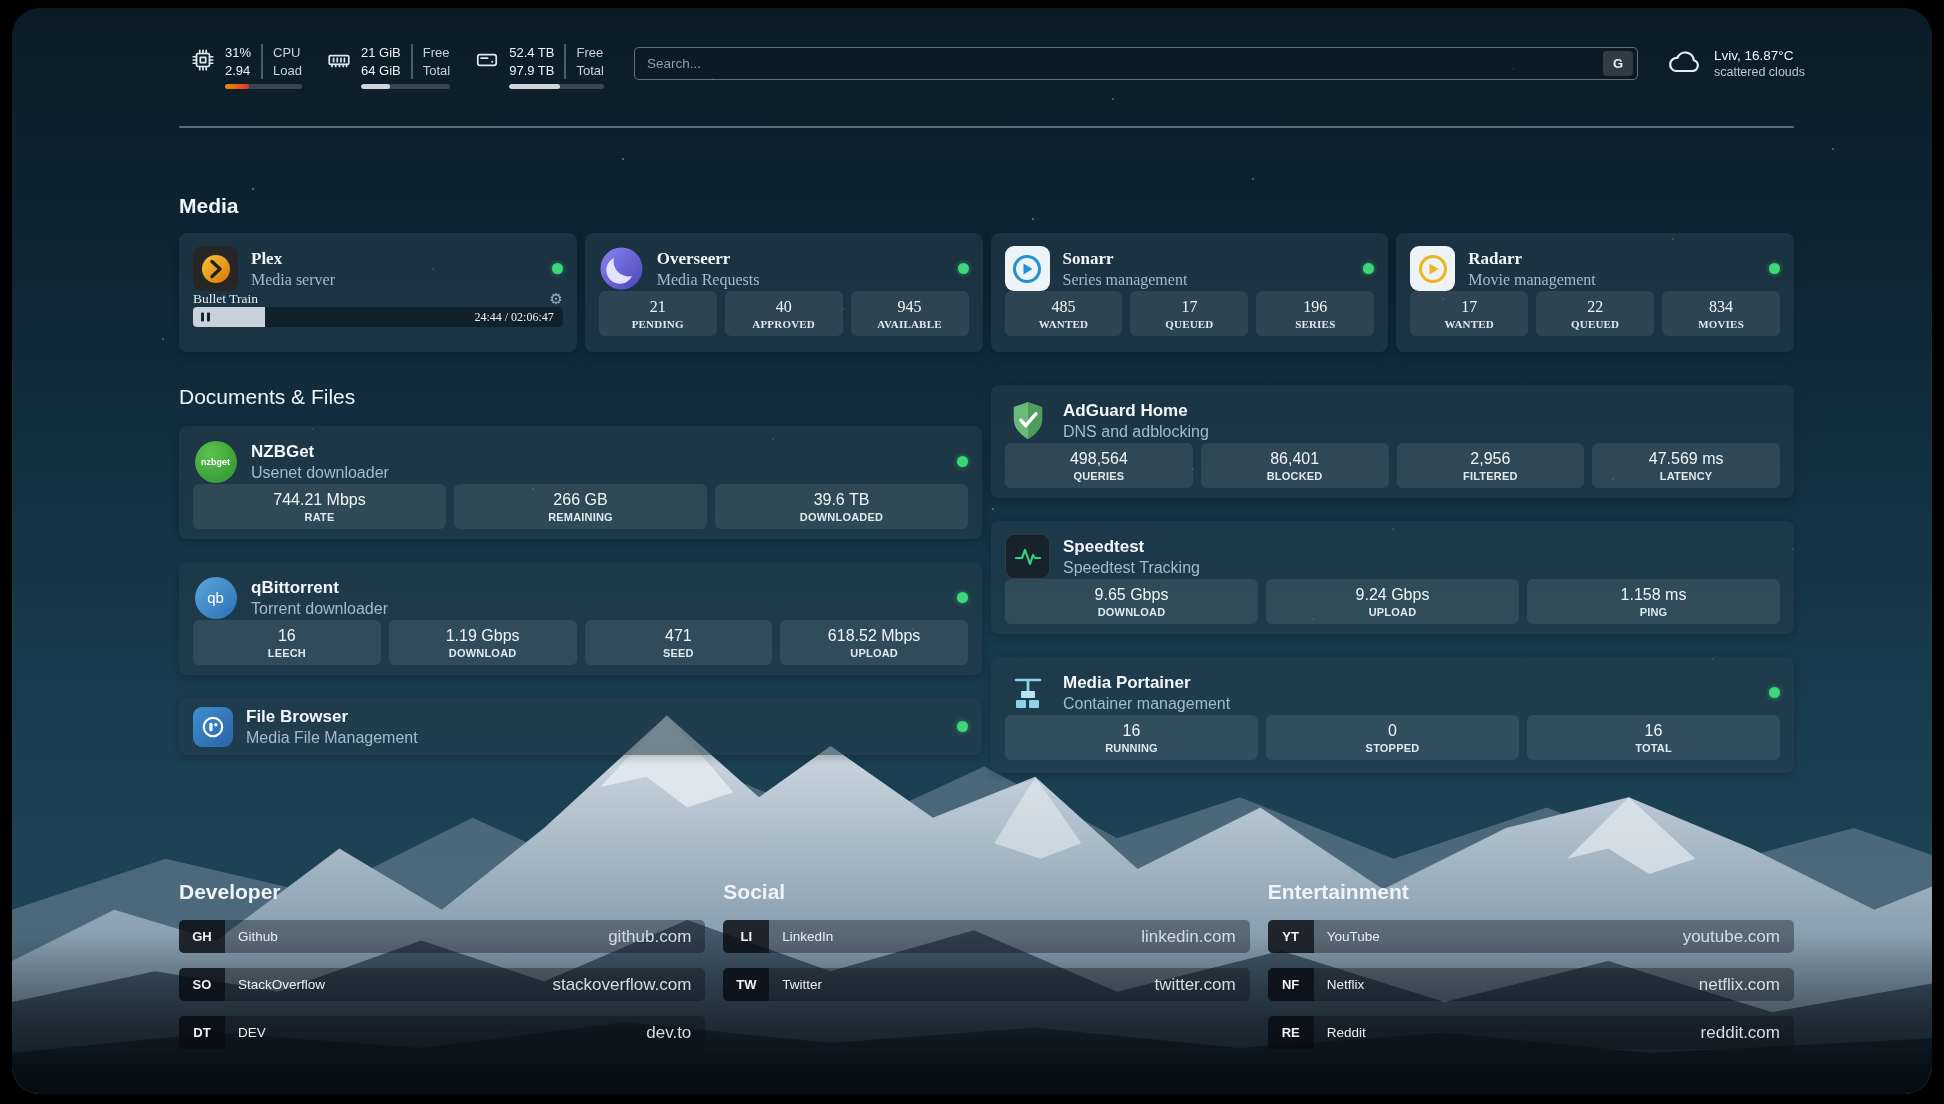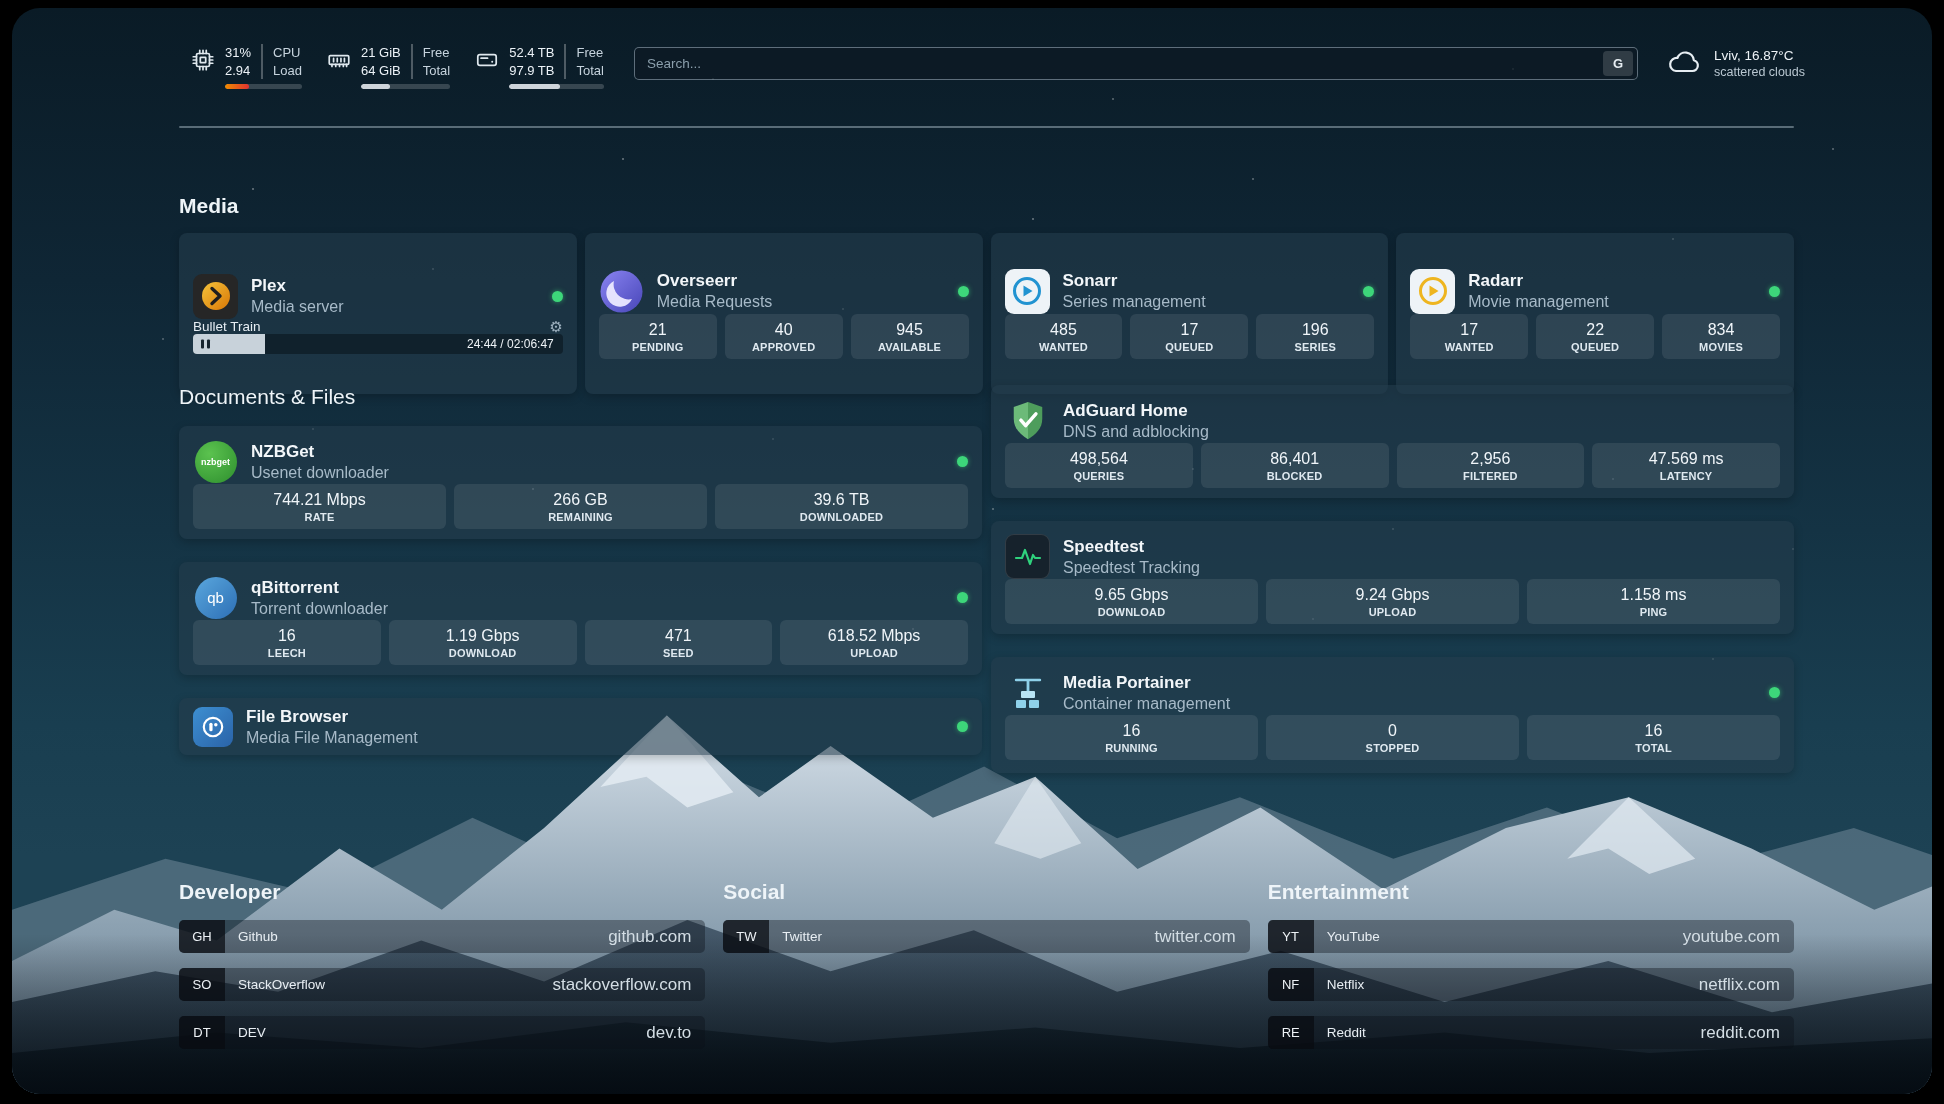--- a/index.html
+++ b/index.html
@@ -49,21 +49,21 @@
   .weather-cond { font-size:12.5px; color:#b9c7d1; margin-top:2px; }
 
   .divider { position:absolute; left:167px; top:118px; width:1615px; height:2px; background:rgba(205,222,232,.4); border-radius:2px; }
 
   
   .sec-title { font-size:21px; font-weight:600; color:#eef4f8; }
   .media-section { position:absolute; left:167px; top:186px; width:1615px; }
   .media-row { display:flex; gap:8px; margin-top:15px; }
 
   .card { background:rgba(36,60,75,.58); border-radius:8px; box-shadow:0 3px 10px rgba(0,0,0,.22); }
-  .media-card { flex:1; height:161px; padding:13px 14px; display:flex; flex-direction:column; justify-content:center; cursor:pointer; }
+  .media-card { flex:1; height:119px; padding:13px 14px; display:flex; flex-direction:column; justify-content:flex-start; cursor:pointer;font-family:Liberation Serif, serif; }
 
   .card-head { display:flex; align-items:center; gap:13px; }
   .app-icon { width:45px; height:45px; border-radius:9px; display:flex; align-items:center; justify-content:center; flex:none; overflow:hidden; }
   .app-name { font-size:17px; font-weight:600; color:#f2f6f9; }
   .app-desc { font-size:16px; color:#a7bac8; margin-top:2px; }
   .status-dot { width:11px; height:11px; border-radius:50%; background:#3dd67a; margin-left:auto; flex:none; box-shadow:0 0 5px rgba(61,214,122,.6); }
 
   .stats { display:flex; gap:8px; }
   .stat { flex:1; background:rgba(255,255,255,.085); border-radius:6px; text-align:center; padding:7px 4px 6px; }
   .stat-value { font-size:16px; color:#f0f5f9; }
@@ -83,21 +83,21 @@
   .col-title { font-size:21px; font-weight:400; margin-bottom:17px; color:#eef4f8; }
   .wide-card { height:113px; padding:13px 14px; display:flex; flex-direction:column; justify-content:space-between; margin-bottom:23px; cursor:pointer; }
   .fb-card { height:57px; padding:0 14px; display:flex; align-items:center; margin-bottom:0; cursor:pointer; }
   .fb-card .card-head { flex:1; }
   .pt-card { height:116px; }
 
   
   .bookmarks { position:absolute; left:167px; top:872px; width:1615px; display:grid; grid-template-columns:1fr 1fr 1fr; column-gap:18px; }
   .bm-title { font-size:21px; font-weight:600; margin-bottom:16px; color:#eef4f8; }
   .bm-row { display:flex; align-items:center; height:33px; border-radius:5px; background:rgba(10,16,24,.38); margin-bottom:15px; overflow:hidden; cursor:pointer; }
-  .bm-abbr { width:46px; height:100%; background:rgba(8,11,16,.72); color:#eef2f6; font-size:13px; font-weight:400;
+  .bm-abbr { width:46px; height:100%; background:rgba(8,11,16,.72); color:#eef2f6; font-size:13px; font-weight:700;
     display:flex; align-items:center; justify-content:center; flex:none; }
   .bm-name { font-size:13.5px; margin-left:13px; color:#e8eef3; }
   .bm-url { margin-left:auto; margin-right:14px; font-size:17px; color:#d3dde4; }
 
   
   .nzb-circle { width:42px; height:42px; border-radius:50%; background:radial-gradient(circle at 35% 30%,#5bc24f,#2e8f2e);
     display:flex; align-items:center; justify-content:center; }
   .nzb-circle span { font-size:9px; color:#fff; font-weight:700; }
   .qb-circle { width:42px; height:42px; border-radius:50%; background:linear-gradient(135deg,#5aa7dd,#2d6fb5);
     display:flex; align-items:center; justify-content:center; color:#fff; font-size:15px; font-weight:400; }
@@ -575,20 +575,25 @@
       <div class="bm-row">
         <span class="bm-abbr">DT</span>
         <span class="bm-name">DEV</span>
         <span class="bm-url">dev.to</span>
       </div>
     </div>
 
     <div>
       <div class="bm-title">Social</div>
       <div class="bm-row">
+        <span class="bm-abbr">LI</span>
+        <span class="bm-name">LinkedIn</span>
+        <span class="bm-url">linkedin.com</span>
+      </div>
+      <div class="bm-row">
         <span class="bm-abbr">TW</span>
         <span class="bm-name">Twitter</span>
         <span class="bm-url">twitter.com</span>
       </div>
     </div>
 
     <div>
       <div class="bm-title">Entertainment</div>
       <div class="bm-row">
         <span class="bm-abbr">YT</span>

